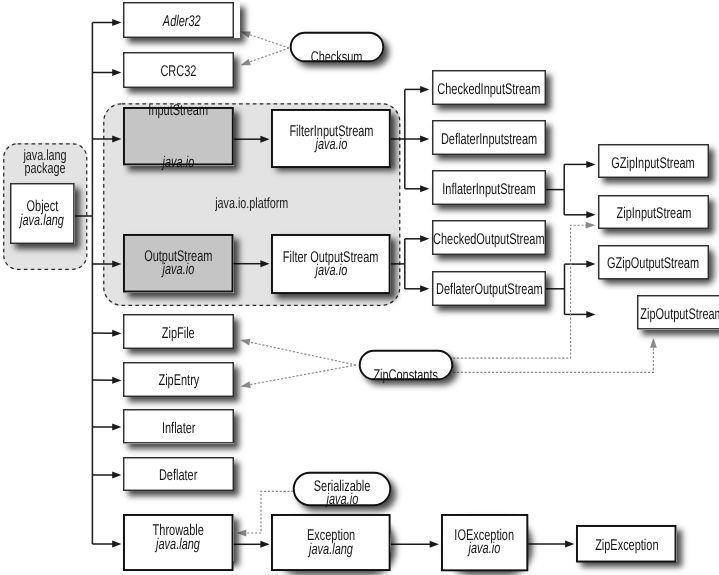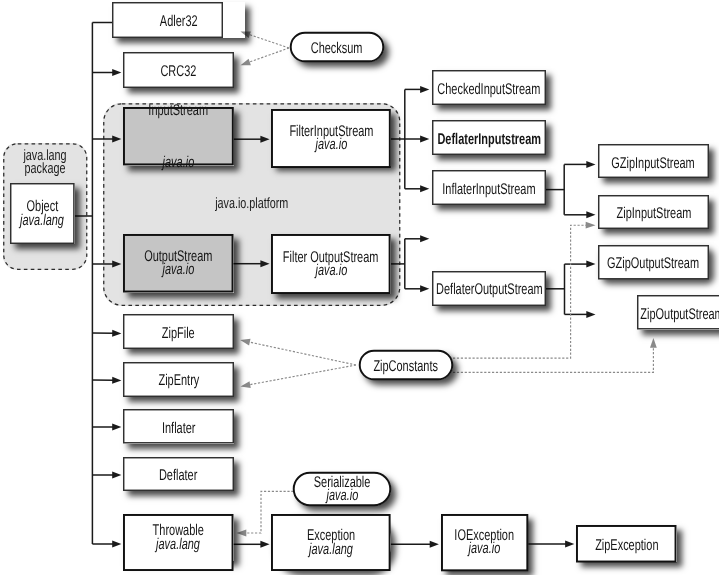--- a/index.html
+++ b/index.html
@@ -11,21 +11,21 @@
   .node{position:absolute;box-sizing:border-box;display:flex;flex-direction:column;
         align-items:center;justify-content:center;}
   .node>svg.shape{position:absolute;left:0;top:0;overflow:visible;pointer-events:none;}
   .node .t{white-space:nowrap;transform:scaleX(.707);position:relative;
         transform-origin:center center;
         font-size:15.5px;line-height:13.2px;color:#151515;}
   .node.one .t{transform:translateY(1.9px) scaleX(.707);}
   .node.two .t{transform:translateY(-0.1px) scaleX(.707);}
   .node .t.it{font-style:italic;}
   .rect{box-shadow:4.5px 4.5px 6px rgba(0,0,0,.7);}
-  .round{border-radius:999px;box-shadow:5px 5px 6px rgba(0,0,0,.7);}
+  .round{border-radius:999px;box-shadow:5px 5px 6px rgba(0,0,0,.7);justify-content:flex-end;}
   .pkg{position:absolute;box-sizing:border-box;background:#e3e3e3;}
   .pkg svg{position:absolute;left:0;top:0;overflow:visible;}
   .lbl{position:absolute;white-space:nowrap;font-size:15px;color:#1a1a1a;
        transform:scaleX(.72);transform-origin:center center;text-align:center;
        line-height:13px;}
 </style>
 </head>
 <body>
 
 <div id="stage">
@@ -109,21 +109,21 @@
       <path d="M453,372.3 L653.4,372.3 L653.4,346.5" fill="none" stroke="#8a8a8a" stroke-width="1.15" stroke-dasharray="2.2 1.7"></path>
       <path d="M653.4,337.9 L656.8,347.7 L650,347.7 Z" fill="#8a8a8a"></path>
       <path d="M293.5,491.3 L261,491.3 L261,533 L245.1,533" fill="none" stroke="#8a8a8a" stroke-width="1.15" stroke-dasharray="2.2 1.7"></path>
       <path d="M236.5,533 L246.3,529.6 L246.3,536.4 Z" fill="#8a8a8a"></path>
     </svg>
 <div class="lbl" style="left: 3px; top: 149px; width: 84px;">
       <div>java.lang</div>
       <div>package</div>
     </div>
     <div class="lbl" style="left: 102.5px; top: 197px; width: 297.5px;">java.io.platform</div>
-    <div class="node rect one" style="left: 112px; top: 2px; width: 133px; height: 36px;">
+    <div class="node rect one" style="left: 123px; top: 2px; width: 117px; height: 36px; font-style: italic;">
       <svg class="shape" width="111" height="36" viewBox="0 0 111 36">
         <rect x="0.725" y="0.725" width="109.55" height="34.55" fill="#ffffff" stroke="#303030" stroke-width="1.45"></rect>
       </svg>
       <div class="t">Adler32</div>
     </div>
     <div class="node rect one" style="left: 123px; top: 52px; width: 111px; height: 36px;">
       <svg class="shape" width="111" height="36" viewBox="0 0 111 36">
         <rect x="0.725" y="0.725" width="109.55" height="34.55" fill="#ffffff" stroke="#303030" stroke-width="1.45"></rect>
       </svg>
       <div class="t">CRC32</div>
@@ -168,31 +168,37 @@
       </svg>
       <div class="t">Filter OutputStream</div>
       <div class="t it">java.io</div>
     </div>
     <div class="node rect one" style="left: 432px; top: 69.7px; width: 114px; height: 35px;">
       <svg class="shape" width="114" height="35" viewBox="0 0 114 35">
         <rect x="0.725" y="0.725" width="112.55" height="33.55" fill="#ffffff" stroke="#303030" stroke-width="1.45"></rect>
       </svg>
       <div class="t">CheckedInputStream</div>
     </div>
-    <div class="node rect one" style="left: 432px; top: 119.9px; width: 114px; height: 35px; font-weight: bold;">
+    <div class="node rect one" style="left: 432px; top: 119.9px; width: 114px; height: 35px;">
       <svg class="shape" width="114" height="35" viewBox="0 0 114 35">
         <rect x="0.725" y="0.725" width="112.55" height="33.55" fill="#ffffff" stroke="#303030" stroke-width="1.45"></rect>
       </svg>
       <div class="t">DeflaterInputstream</div>
     </div>
     <div class="node rect one" style="left: 432px; top: 170.1px; width: 114px; height: 35px;">
       <svg class="shape" width="114" height="35" viewBox="0 0 114 35">
         <rect x="0.725" y="0.725" width="112.55" height="33.55" fill="#ffffff" stroke="#303030" stroke-width="1.45"></rect>
       </svg>
       <div class="t">InflaterInputStream</div>
+    </div>
+    <div class="node rect one" style="left: 432px; top: 220.4px; width: 114px; height: 35px;">
+      <svg class="shape" width="114" height="35" viewBox="0 0 114 35">
+        <rect x="0.725" y="0.725" width="112.55" height="33.55" fill="#ffffff" stroke="#303030" stroke-width="1.45"></rect>
+      </svg>
+      <div class="t">CheckedOutputStream</div>
     </div>
     <div class="node rect one" style="left: 432px; top: 270.6px; width: 114px; height: 35px;">
       <svg class="shape" width="114" height="35" viewBox="0 0 114 35">
         <rect x="0.725" y="0.725" width="112.55" height="33.55" fill="#ffffff" stroke="#303030" stroke-width="1.45"></rect>
       </svg>
       <div class="t">DeflaterOutputStream</div>
     </div>
     <div class="node rect one" style="left: 598px; top: 144.3px; width: 111px; height: 34px;">
       <svg class="shape" width="111" height="34" viewBox="0 0 111 34">
         <rect x="0.725" y="0.725" width="109.55" height="32.55" fill="#ffffff" stroke="#303030" stroke-width="1.45"></rect>
@@ -261,21 +267,21 @@
       <div class="t">Throwable</div>
       <div class="t it">java.lang</div>
     </div>
     <div class="node rect two thick" style="left: 271.3px; top: 514px; width: 119.6px; height: 57px; border-radius: 25px;">
       <svg class="shape" width="119.6" height="57" viewBox="0 0 119.6 57">
         <rect x="0.975" y="0.975" width="117.64999999999999" height="55.05" fill="#ffffff" stroke="#111111" stroke-width="1.95"></rect>
       </svg>
       <div class="t">Exception</div>
       <div class="t it">java.lang</div>
     </div>
-    <div class="node rect two thick" style="left: 440.6px; top: 513.7px; width: 87.3px; height: 57.3px;">
+    <div class="node rect two thick" style="left: 440.6px; top: 513.7px; width: 87.3px; height: 57.3px; border-radius: 26px;">
       <svg class="shape" width="87.3" height="57.3" viewBox="0 0 87.3 57.3">
         <rect x="0.975" y="0.975" width="85.35" height="55.349999999999994" fill="#ffffff" stroke="#111111" stroke-width="1.95"></rect>
       </svg>
       <div class="t">IOException</div>
       <div class="t it">java.io</div>
     </div>
     <div class="node rect one thick" style="left: 576.3px; top: 524.7px; width: 100.5px; height: 37.5px;">
       <svg class="shape" width="100.5" height="37.5" viewBox="0 0 100.5 37.5">
         <rect x="0.975" y="0.975" width="98.55" height="35.55" fill="#ffffff" stroke="#111111" stroke-width="1.95"></rect>
       </svg>

